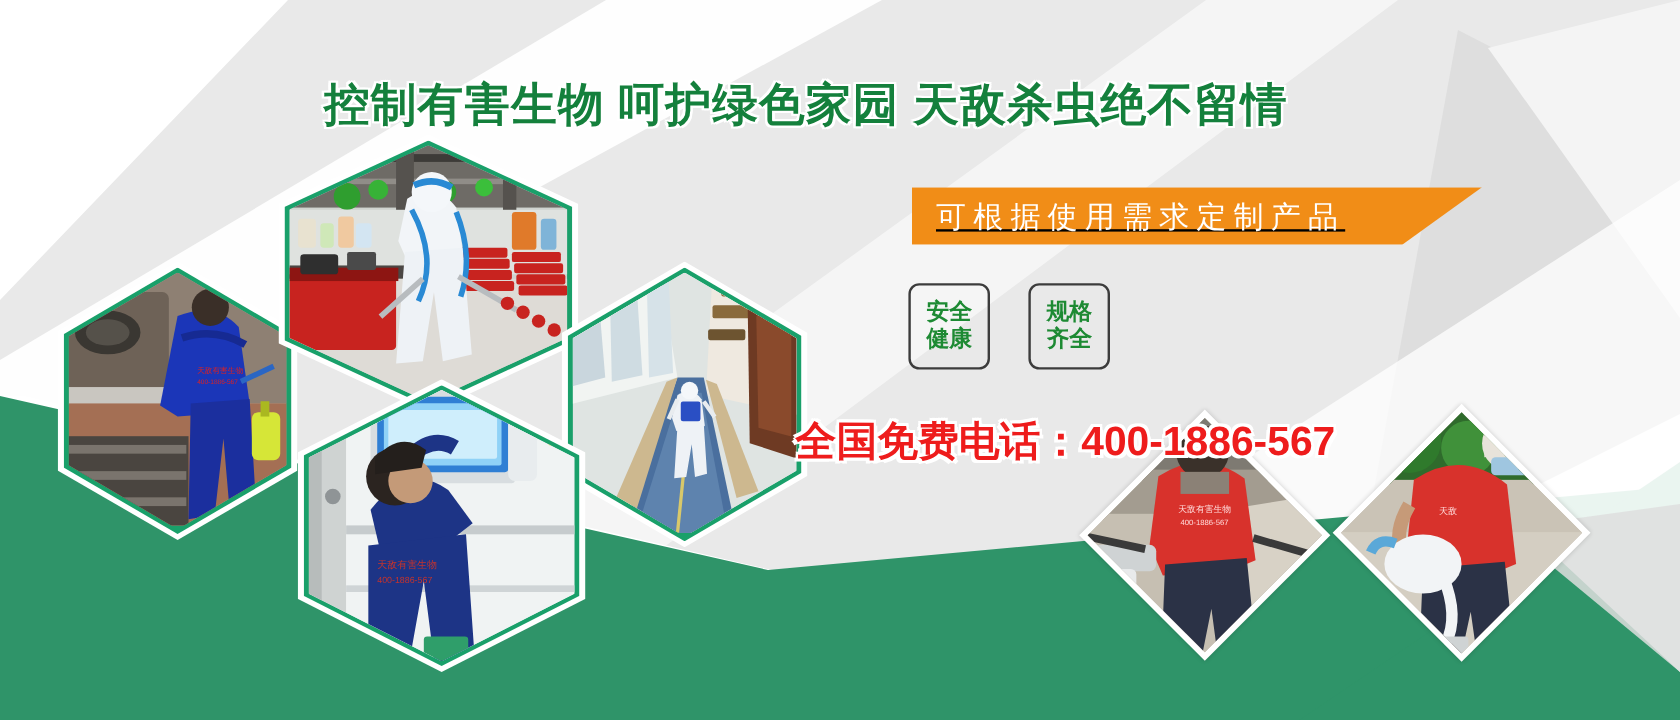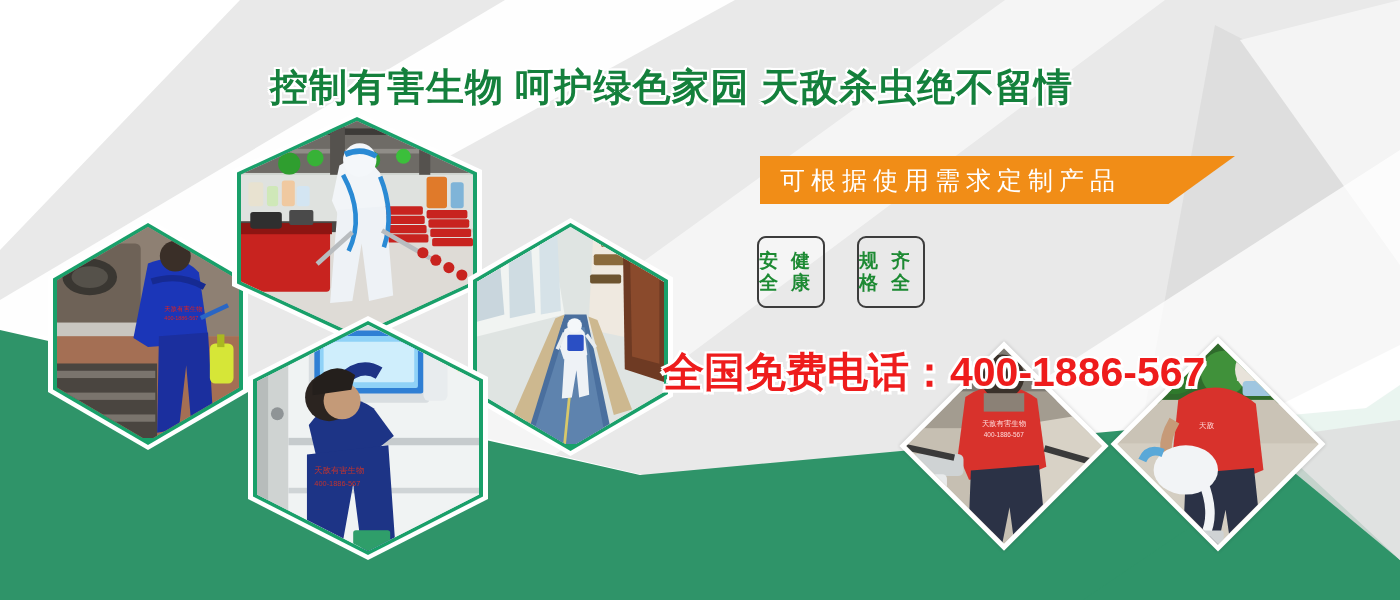--- a/index.html
+++ b/index.html
@@ -75,21 +75,21 @@
   }
 
   
   #ribbon{
     position:absolute;
     left:760px;top:156px;
     width:475px;height:48px;
     background:#f18d17;
     -webkit-clip-path:polygon(0 0,100% 0,86% 100%,0 100%);
     clip-path:polygon(0 0,100% 0,86% 100%,0 100%);
-    display:flex;align-items:center;
+    display:flex;align-items:center;text-decoration:underline;
   }
   #ribbon-text{
     color:#ffffff;
     font-size:25px;
     letter-spacing:6px;
     padding-left:20px;
     white-space:nowrap;
   }
 
   
@@ -97,38 +97,39 @@
     position:absolute;
     left:757px;top:236px;
     display:flex;
     gap:32px;
   }
   .badge{
     width:64px;height:68px;
     border:2px solid #3c3c3c;
     border-radius:9px;
     display:flex;
+    flex-direction:column;
     align-items:center;
     justify-content:center;
     background:transparent;
   }
   .badge span{
     display:block;
     color:#1d8a33;
     font-size:19px;
     font-weight:bold;
     line-height:1.16;
     letter-spacing:0;
   }
 
   
   #phone{
     position:absolute;
     left:663px;top:345px;
-    font-size:41px;
+    font-size:34px;
     font-weight:bold;
     color:#ee1c1c;
     white-space:nowrap;
     letter-spacing:0;
     text-shadow:
        2px 0 0 #fff,-2px 0 0 #fff,0 2px 0 #fff,0 -2px 0 #fff,
        2px 2px 0 #fff,-2px 2px 0 #fff,2px -2px 0 #fff,-2px -2px 0 #fff,
        3px 3px 0 #fff,-3px 3px 0 #fff;
     text-align: right;
   }

